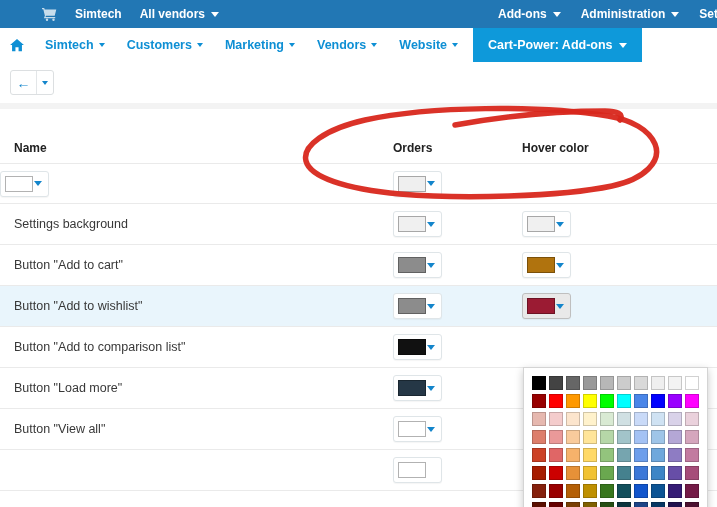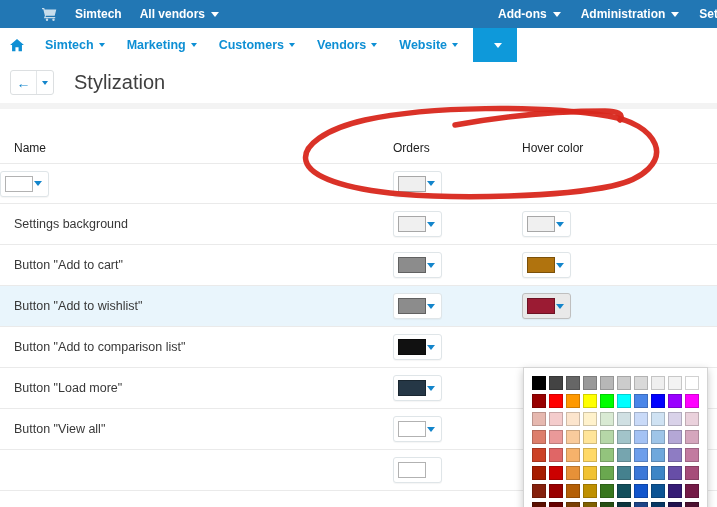--- a/index.html
+++ b/index.html
@@ -36,21 +36,21 @@
     border:1px solid #dcdfe1; border-radius:3px; background:#fff; overflow:hidden;
   }
   .back-main { width:26px; display:flex; align-items:center; justify-content:center; color:#1385cb; font-size:14px; cursor:pointer; border-right:1px solid #e3e6e8; }
   .back-caret { width:16px; display:flex; align-items:center; justify-content:center; color:#1385cb; cursor:pointer; }
   .back-caret .caret { margin-left:0; border-top-width:4px; border-left-width:3.5px; border-right-width:3.5px; }
   .page-title { margin-left:20px; font-size:20px; color:#3f3f3f; font-weight:400; }
   .gray-band { position:absolute; top:103px; left:0; width:100%; height:6px; background:#f3f3f3; }
   
   .tbl { position:absolute; top:109px; left:0; width:100%; }
   .thead, .trow { display:grid; grid-template-columns:393px 129px 1fr; align-items:center; }
-  .thead { height:54px; align-items:end; padding-bottom:8px; font-size:12px; font-weight:400; color:#222; }
+  .thead { height:54px; align-items:end; padding-bottom:8px; font-size:12px; font-weight:700; color:#222; }
   .thead .hname { padding-left:14px; }
   .trow { height:41px; border-bottom:1px solid #eaeaea; font-size:12.5px; color:#383838; background:#fff; }
   .trow:first-of-type { border-top:1px solid #eaeaea; }
   .trow.hl { background:#e9f5fc; }
   .tlabel { padding-left:14px; }
   .swbtn {
     width:49px; height:26px; display:inline-flex; align-items:center; justify-content:space-between;
     background:#fff; border:1px solid #dfe5e8; border-radius:3px; padding:0 6px 0 4px; cursor:pointer;
     box-shadow:0 1px 1px rgba(0,0,0,0.04);
   }
@@ -107,49 +107,49 @@
       <svg width="14" height="13" viewBox="0 0 16 15" fill="currentColor">
         <path d="M8 0l8 7h-2.3v7H9.8V9.6H6.2V14H2.3V7H0z"></path>
       </svg>
     </span>
     <span id="nav-items" style="display:flex">
         <span class="nav-item">
           <span>Simtech</span>
           <i class="caret"></i>
         </span>
         <span class="nav-item">
+          <span>Customers</span>
+          <i class="caret"></i>
+        </span>
+        <span class="nav-item">
           <span>Marketing</span>
-          <i class="caret"></i>
-        </span>
-        <span class="nav-item">
-          <span>Customers</span>
           <i class="caret"></i>
         </span>
         <span class="nav-item">
           <span>Vendors</span>
           <i class="caret"></i>
         </span>
         <span class="nav-item">
           <span>Website</span>
           <i class="caret"></i>
         </span>
       </span>
     <span class="nav-tab">
+      <span>Cart-Power: Add-ons</span>
       <i class="caret"></i>
     </span>
   </nav>
 
   <section class="page-head">
     <div class="back-group">
       <span class="back-main">←</span>
       <span class="back-caret">
           <i class="caret"></i>
         </span>
     </div>
-    <h1 class="page-title">Stylization</h1>
   </section>
   <div class="gray-band"></div>
 
   <section class="tbl">
     <div class="thead">
       <span class="hname">Name</span>
       <span>Orders</span>
       <span>Hover color</span>
     </div>
     <div id="rows">

